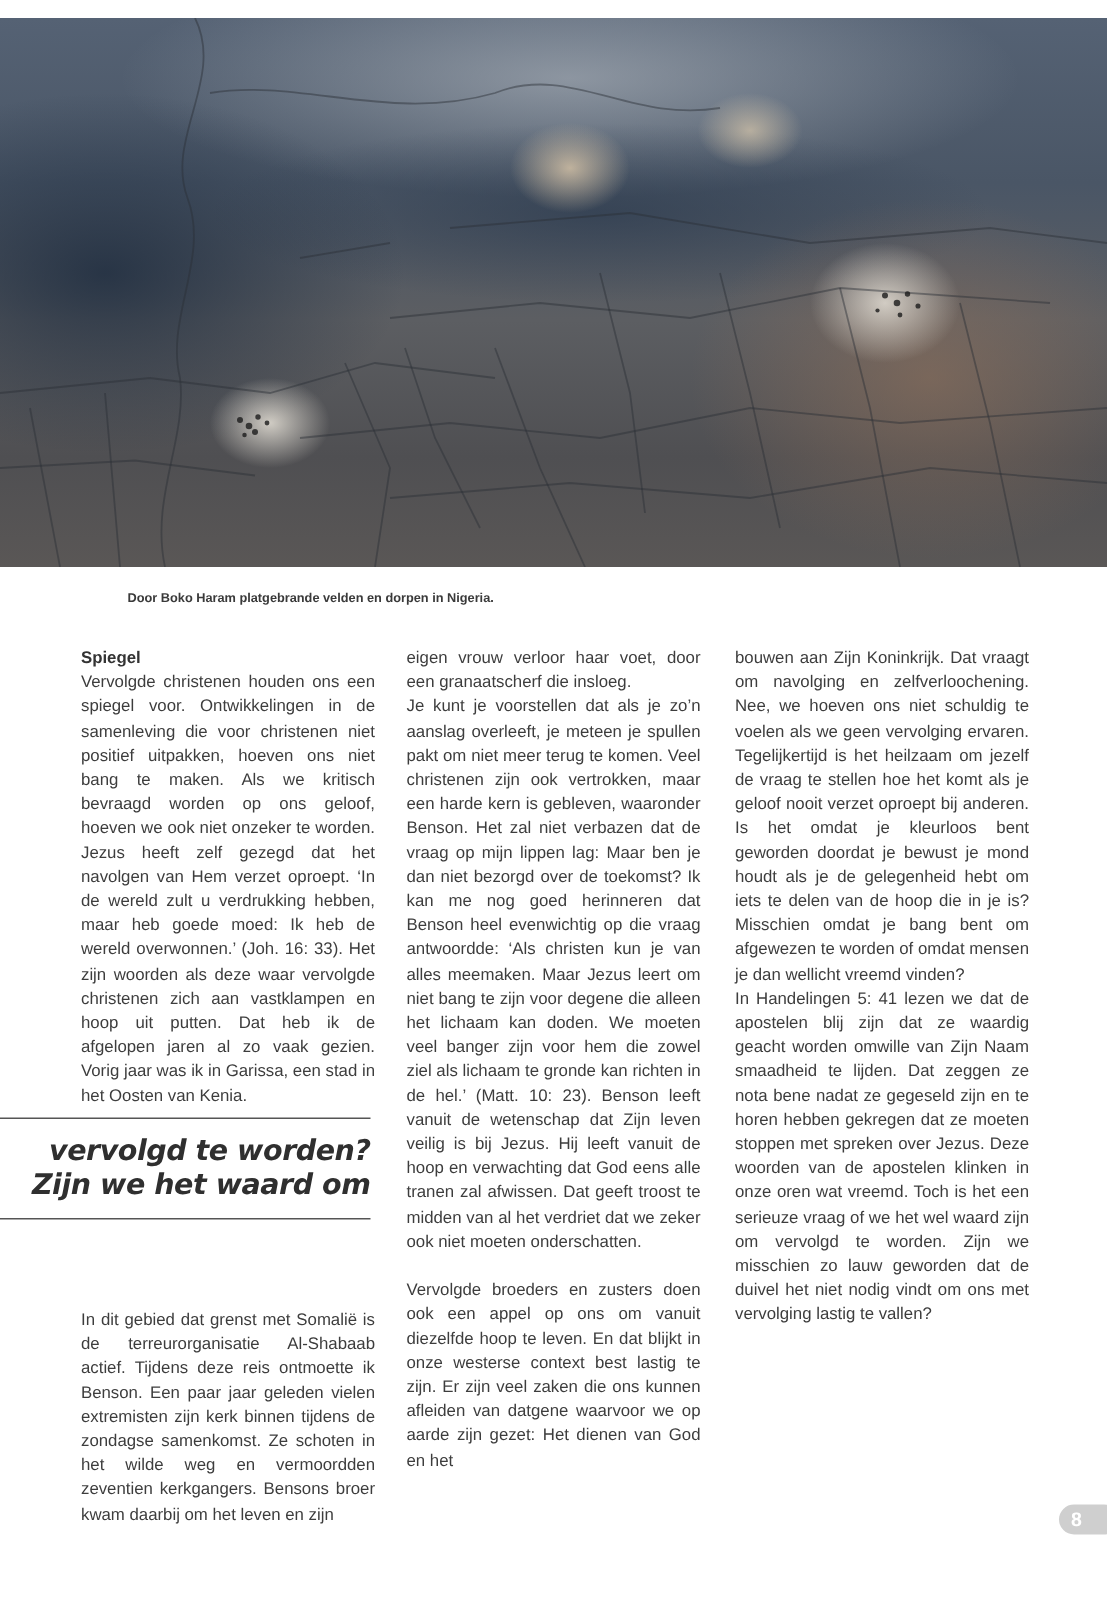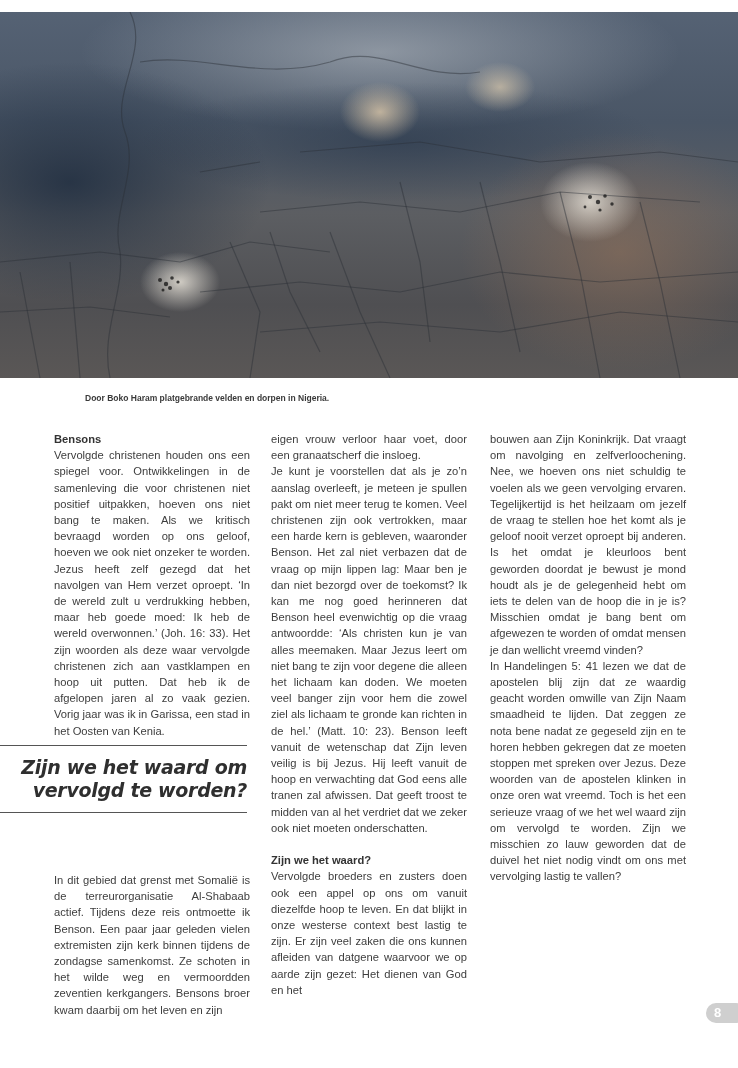--- a/index.html
+++ b/index.html
@@ -95,40 +95,39 @@
       <circle cx="612" cy="192" r="1.7"></circle>
         <circle cx="600" cy="198" r="1.6"></circle>
         <circle cx="585" cy="195" r="1.4"></circle>
     </g>
   </svg>
 </div>
 
 <div class="caption">Door Boko Haram platgebrande velden en dorpen in Nigeria.</div>
 
 <div class="col col1">
-  <h4>Bensons</h4>
+  <h4>Spiegel</h4>
   <p>Vervolgde christenen houden ons een spiegel voor. Ontwikkelingen in de samenleving die voor christenen niet positief uitpakken, hoeven ons niet bang te maken. Als we kritisch bevraagd worden op ons geloof, hoeven we ook niet onzeker te worden. Jezus heeft zelf gezegd dat het navolgen van Hem verzet oproept. ‘In de wereld zult u verdrukking hebben, maar heb goede moed: Ik heb de wereld overwonnen.’ (Joh. 16: 33). Het zijn woorden als deze waar vervolgde christenen zich aan vastklampen en hoop uit putten. Dat heb ik de afgelopen jaren al zo vaak gezien. Vorig jaar was ik in Garissa, een stad in het Oosten van Kenia.</p>
 </div>
 
 <div class="pullquote">
   <div class="text">
+    <div>vervolgd te worden?</div>
     <div>Zijn we het waard om</div>
-    <div>vervolgd te worden?</div>
   </div>
 </div>
 
 <div class="col col1b">
   <p>In dit gebied dat grenst met Somalië is de terreurorganisatie Al-Shabaab actief. Tijdens deze reis ontmoette ik Benson. Een paar jaar geleden vielen extremisten zijn kerk binnen tijdens de zondagse samenkomst. Ze schoten in het wilde weg en vermoordden zeventien kerkgangers. Bensons broer kwam daarbij om het leven en zijn</p>
 </div>
 
 <div class="col col2">
   <p>eigen vrouw verloor haar voet, door een granaatscherf die insloeg.</p>
   <p>Je kunt je voorstellen dat als je zo’n aanslag overleeft, je meteen je spullen pakt om niet meer terug te komen. Veel christenen zijn ook vertrokken, maar een harde kern is gebleven, waaronder Benson. Het zal niet verbazen dat de vraag op mijn lippen lag: Maar ben je dan niet bezorgd over de toekomst? Ik kan me nog goed herinneren dat Benson heel evenwichtig op die vraag antwoordde: ‘Als christen kun je van alles meemaken. Maar Jezus leert om niet bang te zijn voor degene die alleen het lichaam kan doden. We moeten veel banger zijn voor hem die zowel ziel als lichaam te gronde kan richten in de hel.’ (Matt. 10: 23). Benson leeft vanuit de wetenschap dat Zijn leven veilig is bij Jezus. Hij leeft vanuit de hoop en verwachting dat God eens alle tranen zal afwissen. Dat geeft troost te midden van al het verdriet dat we zeker ook niet moeten onderschatten.</p>
   <div class="gap"></div>
-  <h4>Zijn we het waard?</h4>
   <p>Vervolgde broeders en zusters doen ook een appel op ons om vanuit diezelfde hoop te leven. En dat blijkt in onze westerse context best lastig te zijn. Er zijn veel zaken die ons kunnen afleiden van datgene waarvoor we op aarde zijn gezet: Het dienen van God en het</p>
 </div>
 
 <div class="col col3">
   <p>bouwen aan Zijn Koninkrijk. Dat vraagt om navolging en zelfverloochening. Nee, we hoeven ons niet schuldig te voelen als we geen vervolging ervaren. Tegelijkertijd is het heilzaam om jezelf de vraag te stellen hoe het komt als je geloof nooit verzet oproept bij anderen. Is het omdat je kleurloos bent geworden doordat je bewust je mond houdt als je de gelegenheid hebt om iets te delen van de hoop die in je is? Misschien omdat je bang bent om afgewezen te worden of omdat mensen je dan wellicht vreemd vinden?</p>
   <p>In Handelingen 5: 41 lezen we dat de apostelen blij zijn dat ze waardig geacht worden omwille van Zijn Naam smaadheid te lijden. Dat zeggen ze nota bene nadat ze gegeseld zijn en te horen hebben gekregen dat ze moeten stoppen met spreken over Jezus. Deze woorden van de apostelen klinken in onze oren wat vreemd. Toch is het een serieuze vraag of we het wel waard zijn om vervolgd te worden. Zijn we misschien zo lauw geworden dat de duivel het niet nodig vindt om ons met vervolging lastig te vallen?</p>
   <div class="gap"></div>
 </div>
 
 <div class="page-num">8</div>

